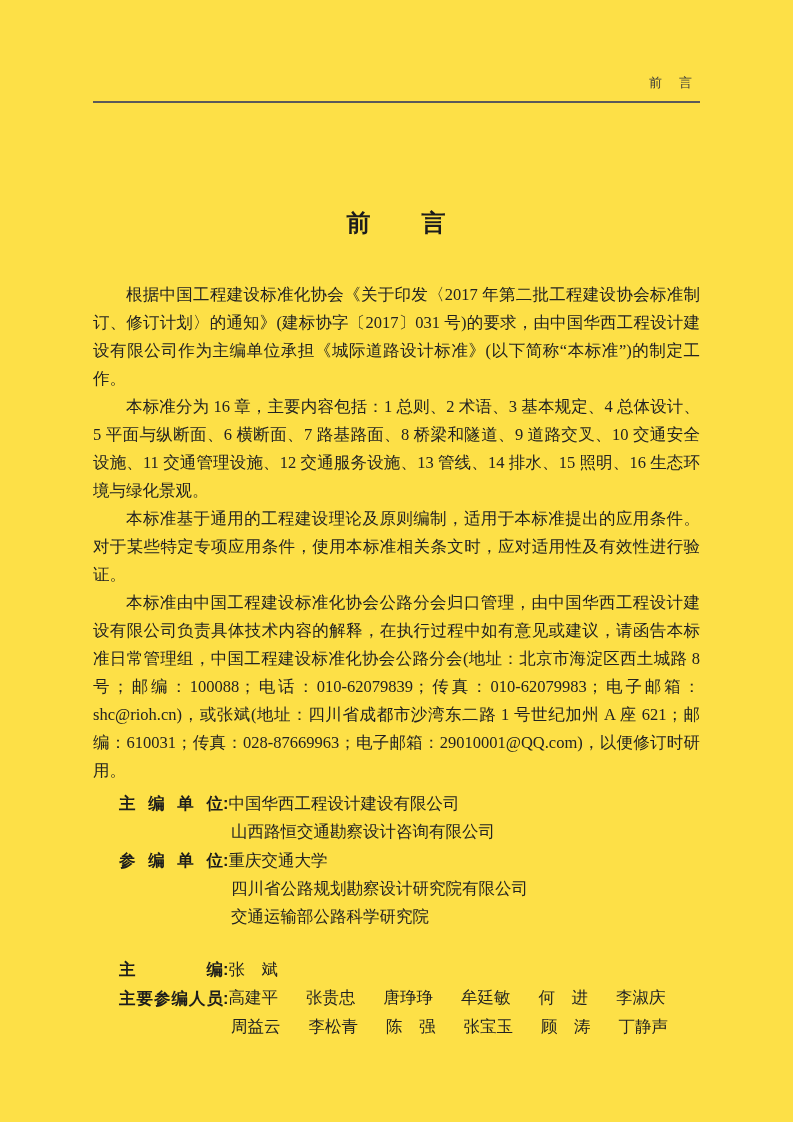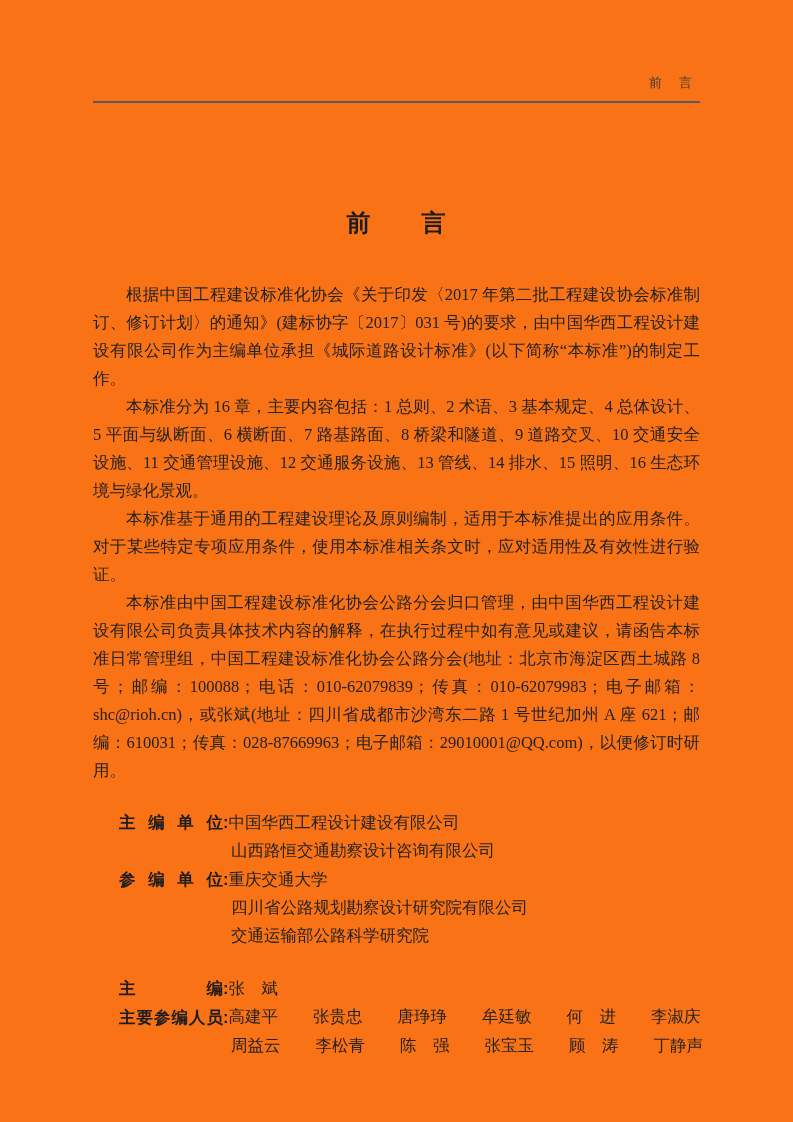--- a/index.html
+++ b/index.html
@@ -5,21 +5,21 @@
   html, body {
     margin: 0;
     padding: 0;
     background: #ffffff;
   }
   .page {
     position: relative;
     width: 793px;
     height: 1122px;
     margin: 0 auto;
-    background: #f97316;
+    background: #fde047;
     box-sizing: border-box;
     padding: 0 93px;
     overflow: hidden;
     font-family: "Liberation Serif", "DejaVu Serif", serif;
     color: #222222;
   }
   .page-header {
     padding-top: 74px;
   }
   .running-head {
@@ -50,21 +50,21 @@
     margin-top: 42px;
     font-size: 16.5px;
     line-height: 28px;
     text-align: justify;
   }
   .doc-body p {
     margin: 0;
     text-indent: 2em;
   }
   .credits {
-    margin-top: 23px;
+    margin-top: 4px;
     padding-left: 26px;
     font-size: 16.5px;
     line-height: 28px;
   }
   .credit-row {
     white-space: nowrap;
   }
   .credit-label {
     display: inline-block;
     width: 104px;
@@ -81,21 +81,21 @@
     color: #1c1c1c;
   }
   .credit-indent {
     padding-left: 112px;
   }
   .editors-block {
     margin-top: 24px;
   }
   .name-grid {
     display: inline-flex;
-    column-gap: 35px;
+    column-gap: 28px;
     vertical-align: top;
   }
   .name-grid .person-name {
     display: inline-block;
     min-width: 49px;
     white-space: pre;
   }
 </style>
 </head>
 <body>

